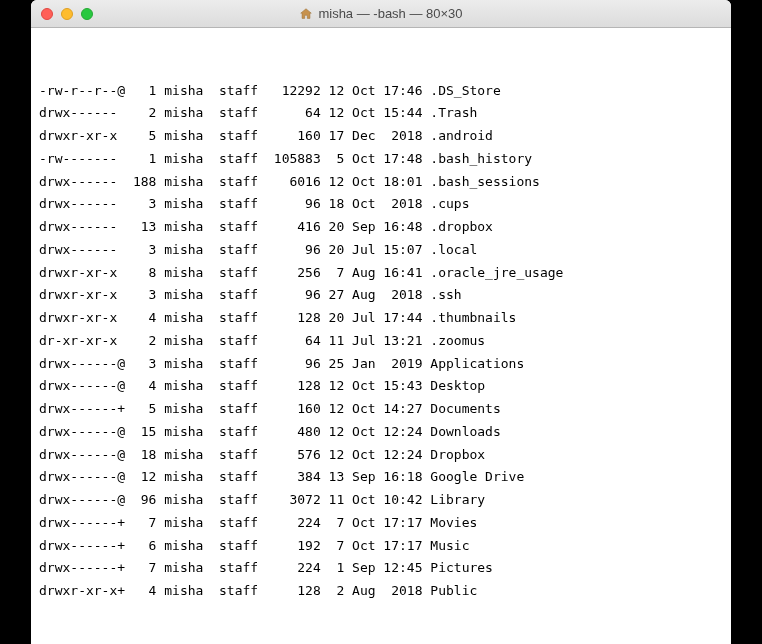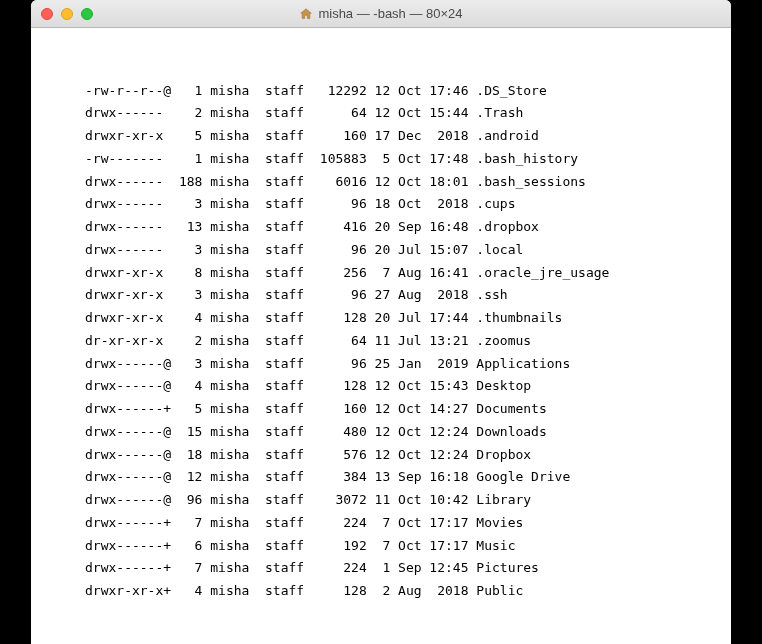--- a/index.html
+++ b/index.html
@@ -54,39 +54,39 @@
     .terminal-body {
       background: #fff;
       padding: 6px 8px 14px 8px;
       font-family: "SF Mono", Menlo, Monaco, Consolas, monospace;
       font-size: 13px;
       line-height: 1.75;
       color: #000;
       white-space: pre;
       overflow: hidden;
     }
-    .row { display: block; margin-left: 46px; }
+    .row { display: block; }
   </style>
 </head>
 <body>
 
 <div class="window">
   <div class="titlebar">
     <div class="traffic-lights">
       <div class="light close"></div>
       <div class="light min"></div>
       <div class="light max"></div>
     </div>
     <div class="title-wrap">
       <span class="home-icon">
         <svg viewBox="0 0 16 16">
             <path d="M8 2 L14 7 L12.5 7 L12.5 13 L9.5 13 L9.5 9.5 L6.5 9.5 L6.5 13 L3.5 13 L3.5 7 L2 7 Z" fill="#c7924e" stroke="#9a6f36" stroke-width="0.6"></path>
           </svg>
       </span>
-      <span>misha — -bash — 80×24</span>
+      <span>misha — -bash — 80×30</span>
     </div>
   </div>
 
   <div class="terminal-body">
     <div id="listing"><span class="row">-rw-r--r--@   1 misha  staff   12292 12 Oct 17:46 .DS_Store</span><span class="row">drwx------    2 misha  staff      64 12 Oct 15:44 .Trash</span><span class="row">drwxr-xr-x    5 misha  staff     160 17 Dec  2018 .android</span><span class="row">-rw-------    1 misha  staff  105883  5 Oct 17:48 .bash_history</span><span class="row">drwx------  188 misha  staff    6016 12 Oct 18:01 .bash_sessions</span><span class="row">drwx------    3 misha  staff      96 18 Oct  2018 .cups</span><span class="row">drwx------   13 misha  staff     416 20 Sep 16:48 .dropbox</span><span class="row">drwx------    3 misha  staff      96 20 Jul 15:07 .local</span><span class="row">drwxr-xr-x    8 misha  staff     256  7 Aug 16:41 .oracle_jre_usage</span><span class="row">drwxr-xr-x    3 misha  staff      96 27 Aug  2018 .ssh</span><span class="row">drwxr-xr-x    4 misha  staff     128 20 Jul 17:44 .thumbnails</span><span class="row">dr-xr-xr-x    2 misha  staff      64 11 Jul 13:21 .zoomus</span><span class="row">drwx------@   3 misha  staff      96 25 Jan  2019 Applications</span><span class="row">drwx------@   4 misha  staff     128 12 Oct 15:43 Desktop</span><span class="row">drwx------+   5 misha  staff     160 12 Oct 14:27 Documents</span><span class="row">drwx------@  15 misha  staff     480 12 Oct 12:24 Downloads</span><span class="row">drwx------@  18 misha  staff     576 12 Oct 12:24 Dropbox</span><span class="row">drwx------@  12 misha  staff     384 13 Sep 16:18 Google Drive</span><span class="row">drwx------@  96 misha  staff    3072 11 Oct 10:42 Library</span><span class="row">drwx------+   7 misha  staff     224  7 Oct 17:17 Movies</span><span class="row">drwx------+   6 misha  staff     192  7 Oct 17:17 Music</span><span class="row">drwx------+   7 misha  staff     224  1 Sep 12:45 Pictures</span><span class="row">drwxr-xr-x+   4 misha  staff     128  2 Aug  2018 Public</span></div>
     
   </div>
 </div>
 
 </body></html>

